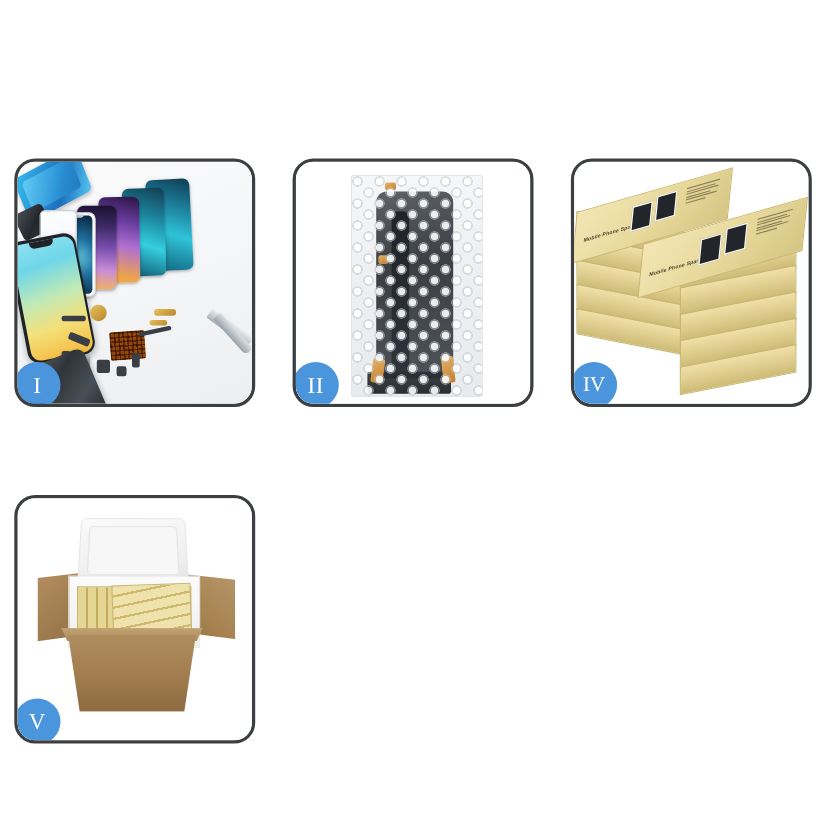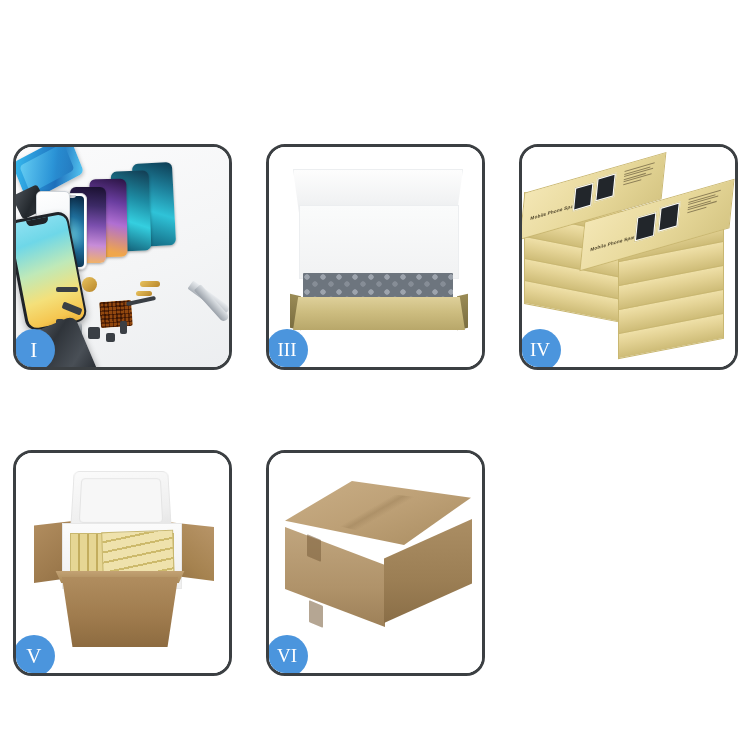--- a/index.html
+++ b/index.html
@@ -400,35 +400,38 @@
             <span class="lens" style="left:26px;top:18px;width:10px;height:10px;"></span>
           </div>
           <div class="tweezer"></div>
           <div class="tweezer2"></div>
         </div>
         <div class="badge">I</div>
       </div>
       <span class="sr">Assorted mobile phone screens, back covers and internal spare parts laid out</span>
     </div>
 
-
     <div class="cell">
       <div class="card">
-        <div class="photo c3-bg">
-          <div class="box3-lid"></div>
-          <div class="box3-foam"></div>
-          <div class="box3-inner"></div>
-          <div class="box3-side-l"></div>
-          <div class="box3-side-r"></div>
-          <div class="box3-front"></div>
+        <div class="photo c2-bg">
+          <div class="bubble-bag">
+            <div class="cable-dark"></div>
+            <div class="cable-strip"></div>
+            <div class="tape" style="left:30px;top:6px;width:10px;height:7px;"></div>
+            <div class="tape" style="left:24px;top:72px;width:9px;height:8px;"></div>
+            <div class="tape" style="left:18px;top:166px;width:11px;height:22px;transform:rotate(8deg);"></div>
+            <div class="tape" style="left:82px;top:164px;width:11px;height:24px;transform:rotate(-6deg);"></div>
+            <div class="bubbles"></div>
+          </div>
         </div>
-        <div class="badge wide">III</div>
+        <div class="badge">II</div>
       </div>
-      <span class="sr">Yellow inner box with white foam padding and grey bubble liner</span>
+      <span class="sr">Single part sealed inside a clear bubble-wrap bag</span>
     </div>
+
 
     <div class="cell">
       <div class="card">
         <div class="photo c4-bg">
           <div class="stack">
 
             <div class="sbox" style="left:2px;top:48px;width:112px;height:22px;transform:skewY(11deg);"></div>
             <div class="sbox" style="left:2px;top:70px;width:112px;height:22px;transform:skewY(11deg);"></div>
             <div class="sbox" style="left:2px;top:92px;width:112px;height:22px;transform:skewY(11deg);"></div>
             <div class="sbox" style="left:2px;top:114px;width:112px;height:22px;transform:skewY(11deg);"></div>
@@ -495,29 +498,15 @@
           <div class="ybars"></div>
           <div class="ybars2"></div>
           <div class="carton-lip"></div>
           <div class="carton-front"></div>
         </div>
         <div class="badge">V</div>
       </div>
       <span class="sr">Boxes packed into a foam case inside an open brown carton</span>
     </div>
 
-    <div class="cell">
-      <div class="card">
-        <div class="photo c6-bg">
-          <div class="ctn-top"></div>
-          <div class="ctn-seam"></div>
-          <div class="ctn-left"></div>
-          <div class="ctn-right"></div>
-          <div class="ctn-tape" style="left:38px;top:84px;width:14px;height:22px;transform:skewY(22deg);"></div>
-          <div class="ctn-tape" style="left:40px;top:150px;width:14px;height:22px;transform:skewY(22deg);"></div>
-        </div>
-        <div class="badge wide">VI</div>
-      </div>
-      <span class="sr">Sealed and taped brown shipping carton ready to dispatch</span>
-    </div>
 
   </div>
 </div>
 
 </body></html>

